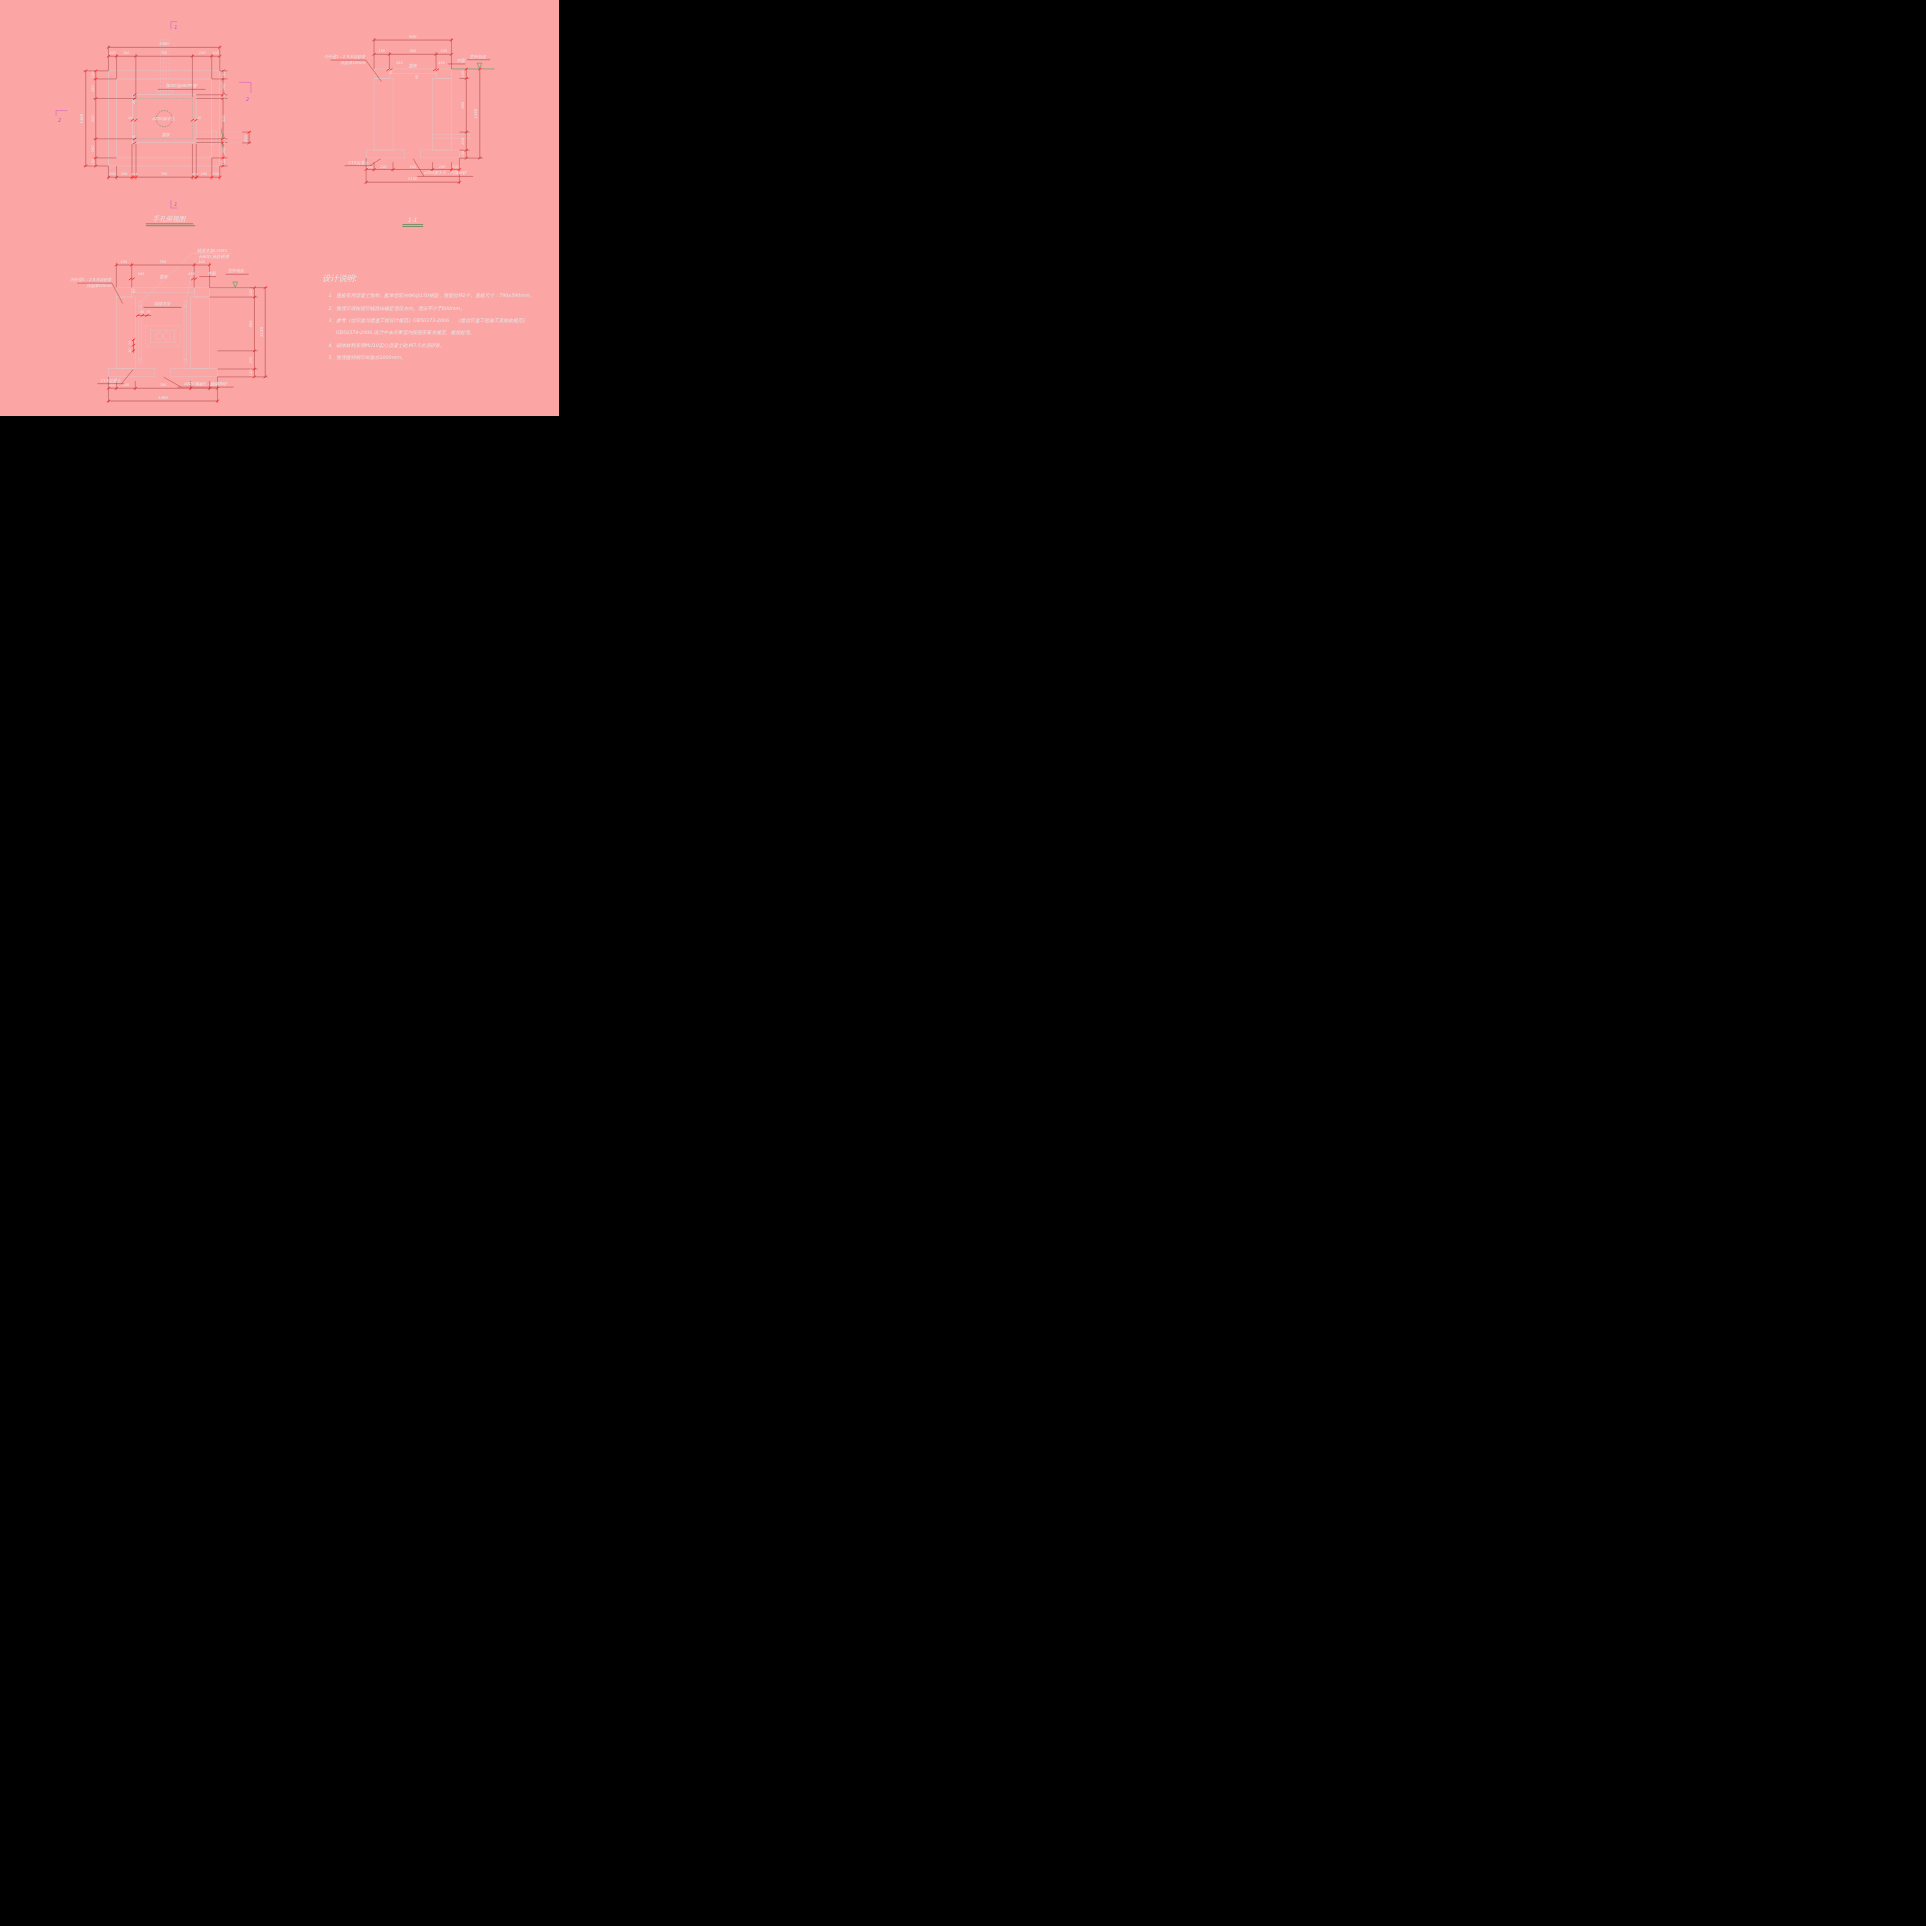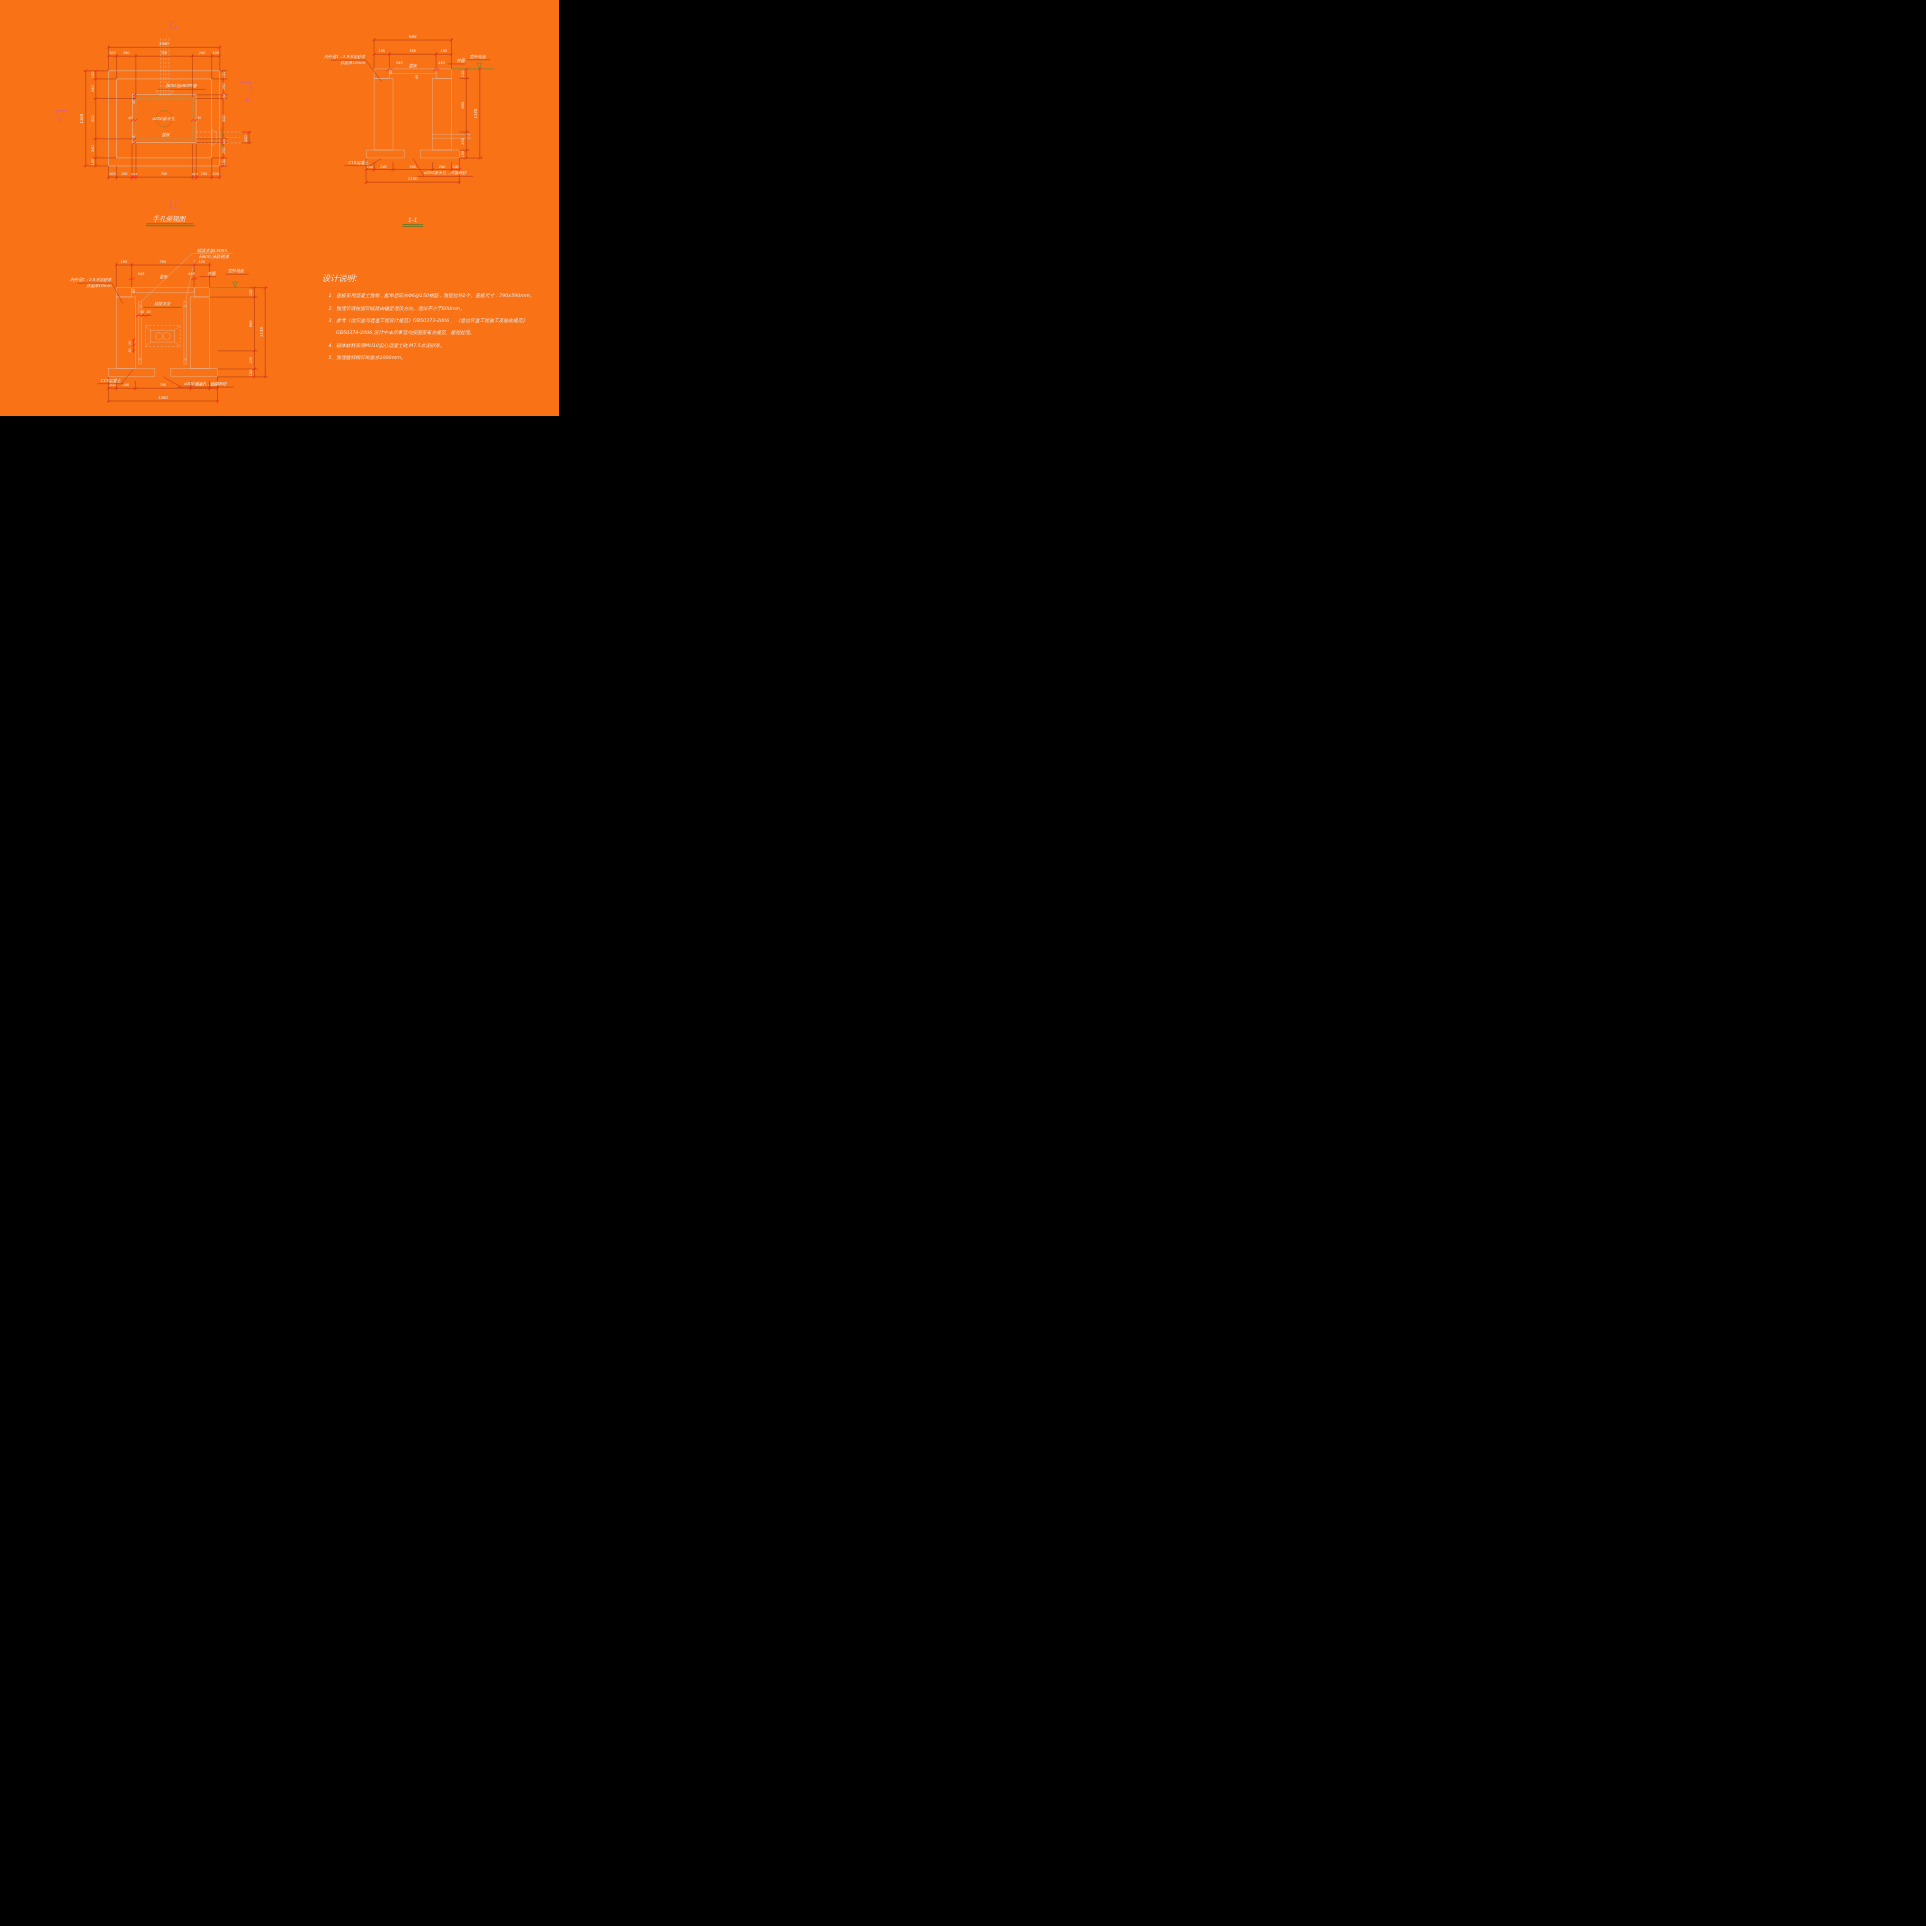--- a/index.html
+++ b/index.html
@@ -1,16 +1,16 @@
 <!DOCTYPE html>
 <html style="font-size:6.2px"><head>
 <meta charset="utf-8">
 <style>
   html,body{margin:0;padding:0;background:#000;}
-  .page{width:559px;height:416px;background:#f97316;position:relative;overflow:hidden;}
+  .page{width:559px;height:416px;background:#fca5a5;position:relative;overflow:hidden;}
   svg text{font-family:"DejaVu Sans","Liberation Sans",sans-serif;font-style:italic;fill:#e6e6e6;}
   .d7{font-size:7.5px}.d8{font-size:8.5px}.d9{font-size:9px}.d10{font-size:10px}
   .lb{font-size:10.5px}.lb2{font-size:11px}
   .ttl{font-size:17px}.t11{font-size:15px}
   .mk{font-size:13px;fill:#cf4fcf}
   .nt{font-size:12.5px}.nth{font-size:21px}
   .w{stroke:#d4d4d4;fill:none;stroke-width:1.1}
   .w2{stroke:#d4d4d4;fill:none;stroke-width:0.8}
   .dim{stroke:#8c1616;stroke-width:1}
   .ext{stroke:#6e1111;stroke-width:0.8}

